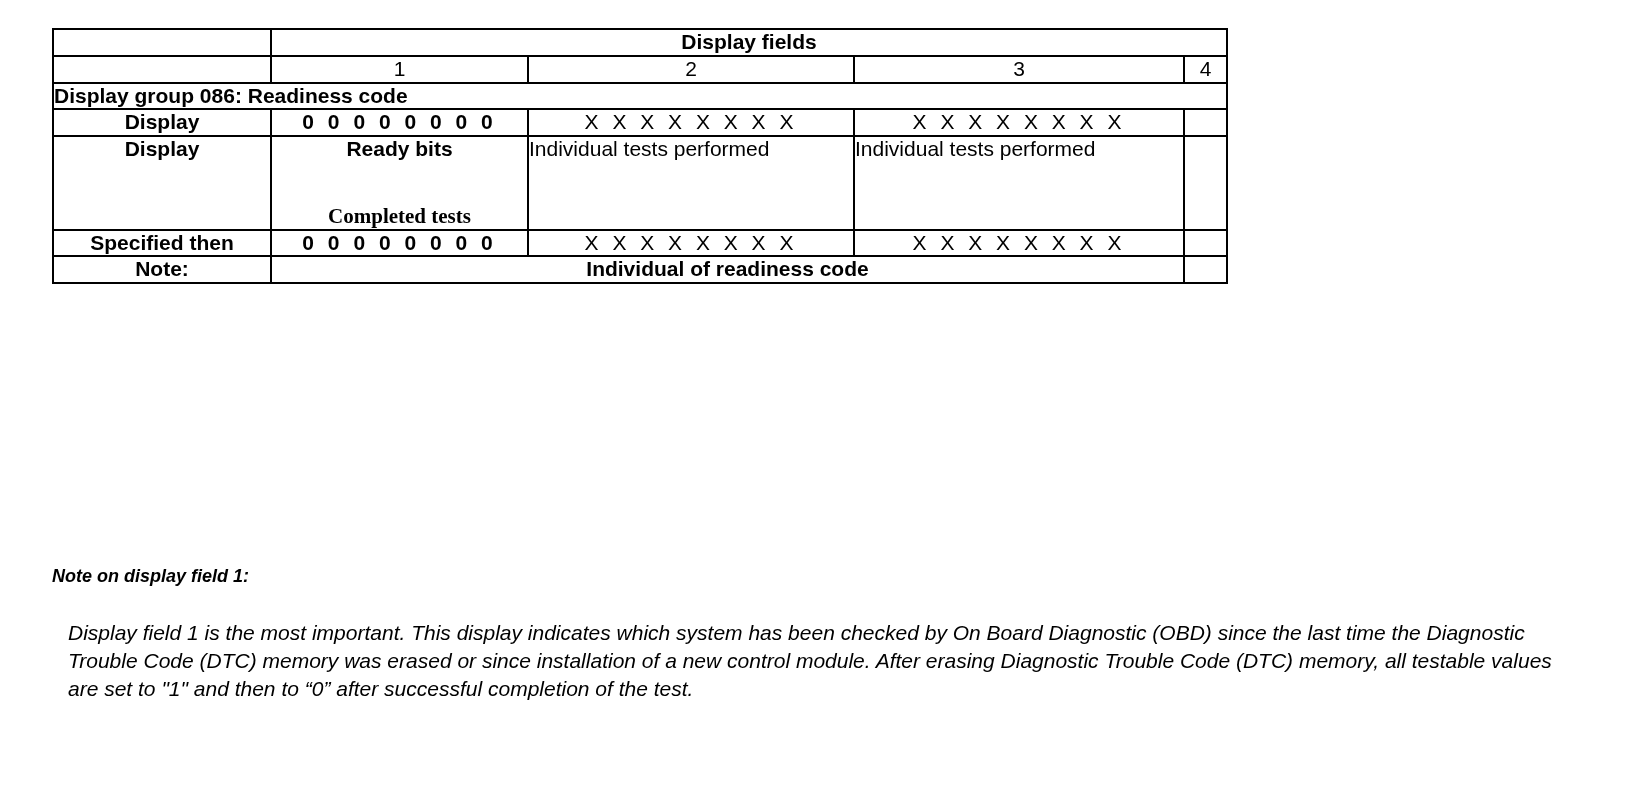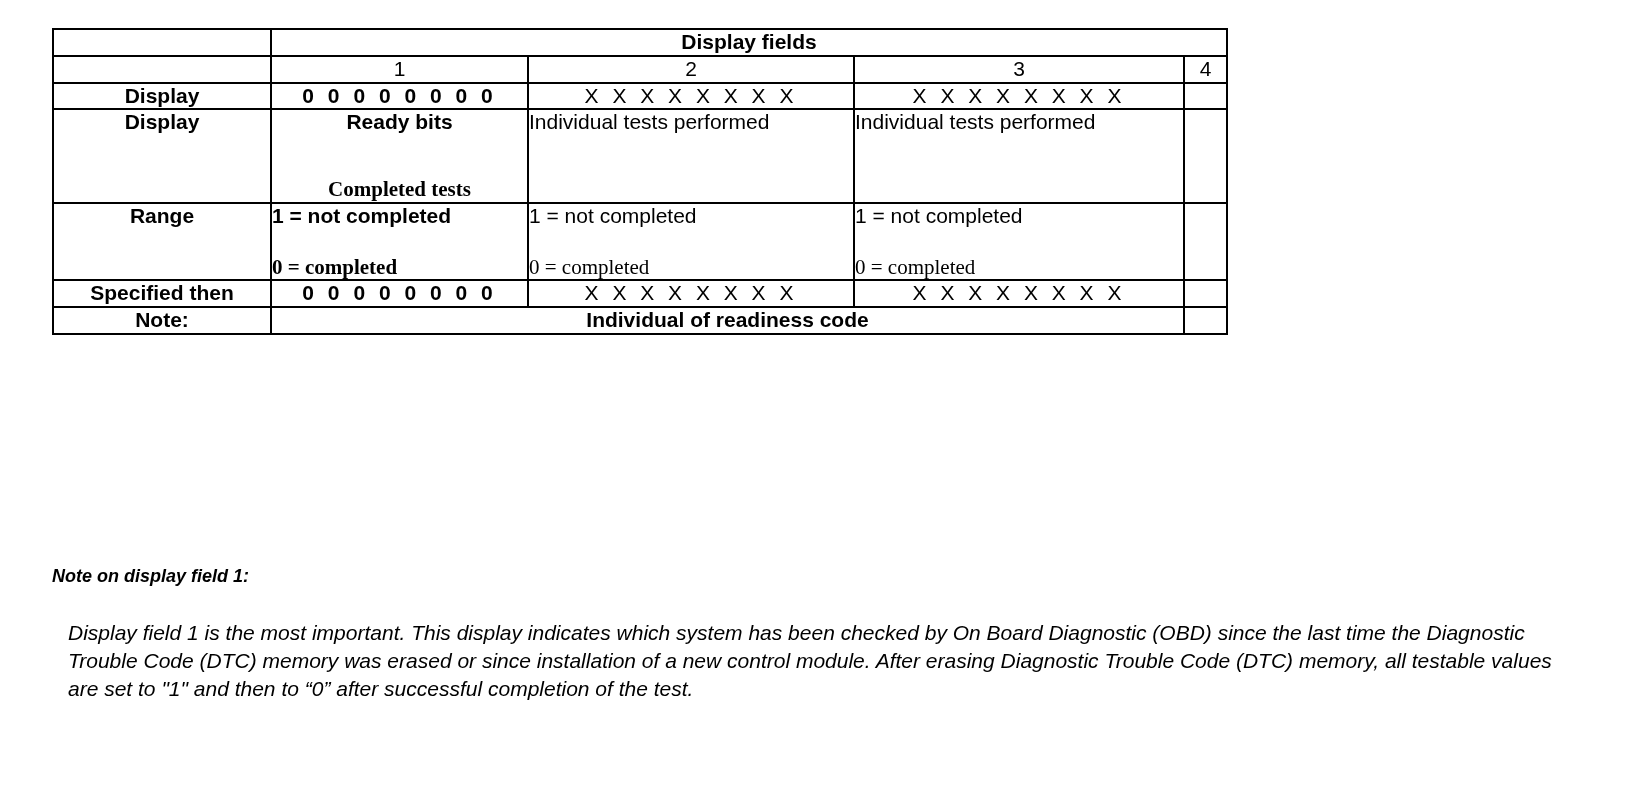--- a/index.html
+++ b/index.html
@@ -150,56 +150,43 @@
         </tr>
 
         <tr>
           <td>&nbsp;</td>
           <td class="hdr-num">1</td>
           <td class="hdr-num">2</td>
           <td class="hdr-num">3</td>
           <td class="hdr-num">4</td>
         </tr>
 
+        <tr>
+          <td class="group-title" colspan="5">Display group 086: Readiness code</td>
+        </tr>
 
         <tr>
           <td class="rowlabel">Display</td>
           <td class="bits b">0 0 0 0 0 0 0 0</td>
           <td class="bits">X X X X X X X X</td>
           <td class="bits">X X X X X X X X</td>
           <td>&nbsp;</td>
         </tr>
 
         <tr>
           <td class="rowlabel">Display</td>
           <td class="stack-cell tall1 ctr bold">
             <p class="line1">Ready bits</p>
             <p class="line2">Completed tests</p>
           </td>
           <td class="cellpad lft">Individual tests performed</td>
           <td class="cellpad lft">Individual tests performed</td>
           <td>&nbsp;</td>
         </tr>
 
-        <tr>
-          <td class="rowlabel">Range</td>
-          <td class="stack-cell lft bold">
-            <p class="line1">1 = not completed</p>
-            <p class="line2">0 = completed</p>
-          </td>
-          <td class="stack-cell lft">
-            <p class="line1">1 = not completed</p>
-            <p class="line2">0 = completed</p>
-          </td>
-          <td class="stack-cell lft">
-            <p class="line1">1 = not completed</p>
-            <p class="line2">0 = completed</p>
-          </td>
-          <td>&nbsp;</td>
-        </tr>
 
         <tr>
           <td class="rowlabel">Specified then</td>
           <td class="bits b">0 0 0 0 0 0 0 0</td>
           <td class="bits">X X X X X X X X</td>
           <td class="bits">X X X X X X X X</td>
           <td>&nbsp;</td>
         </tr>
 
         <tr>

